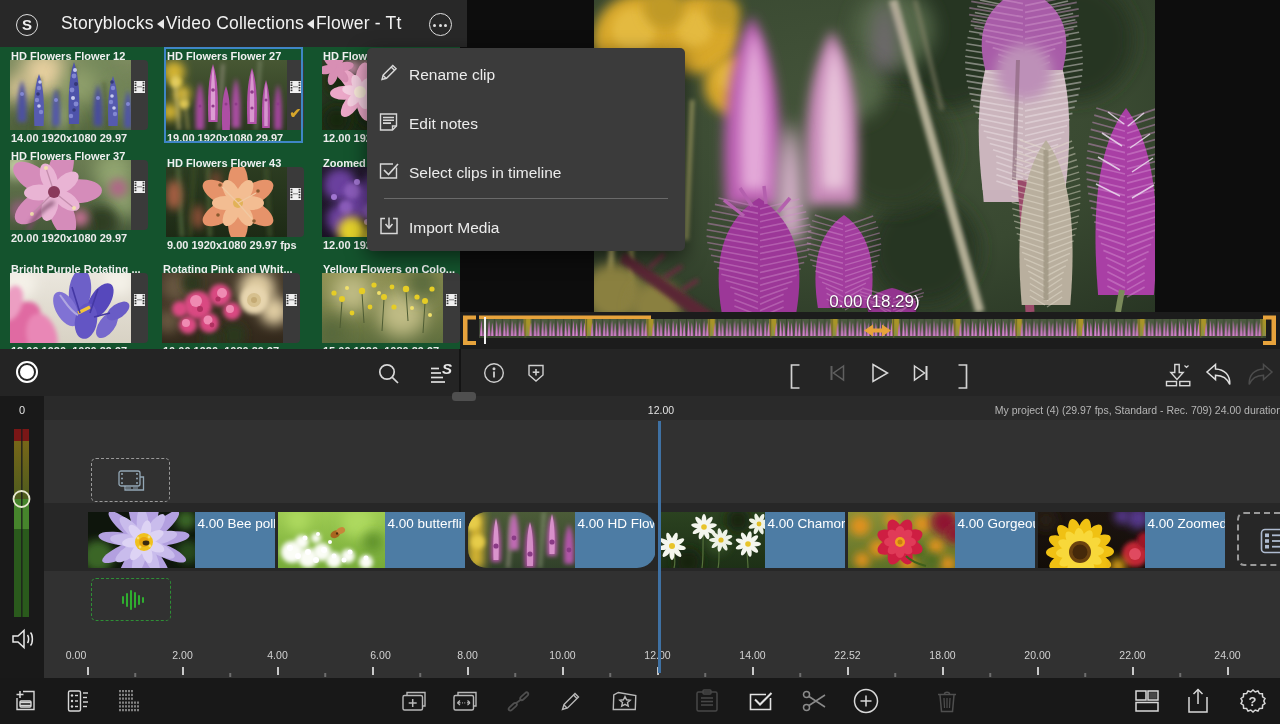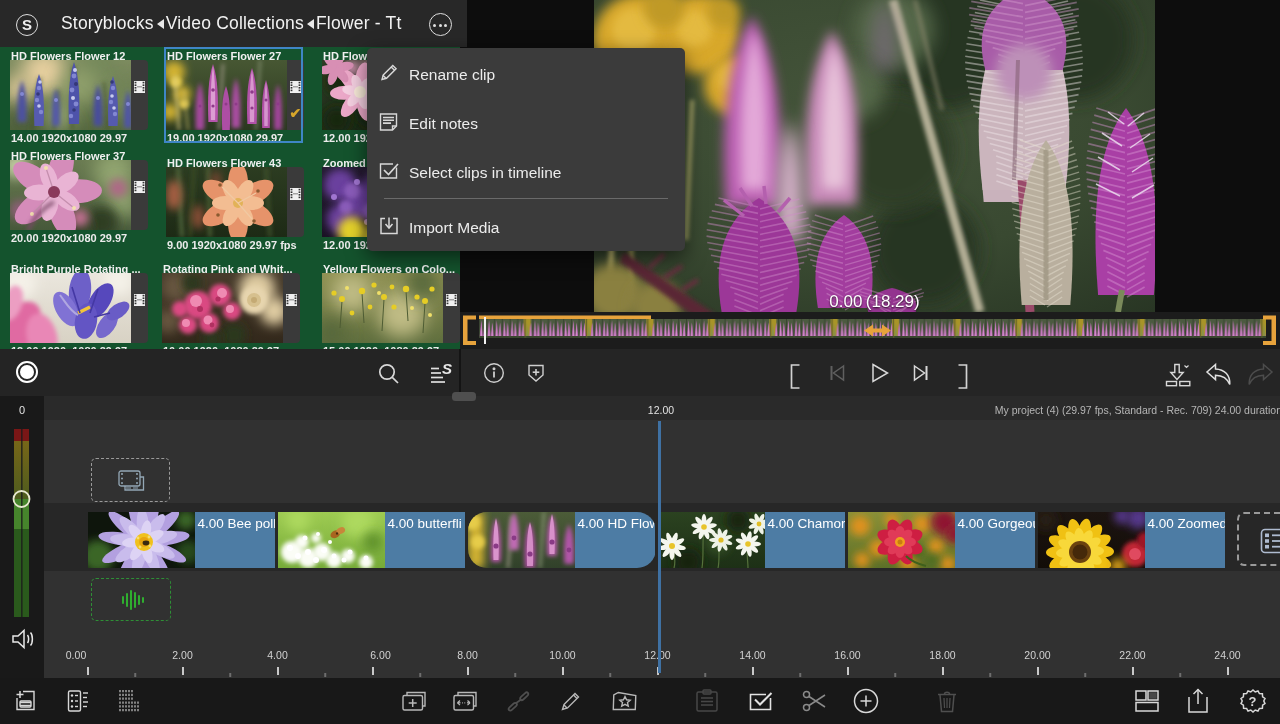--- a/index.html
+++ b/index.html
@@ -1501,21 +1501,21 @@
       <div class="rtick2" style="left: 515px;"></div>
       <div class="rlabel" style="left: 562.5px;">10.00</div>
       <div class="rtick" style="left: 562.5px;"></div>
       <div class="rtick2" style="left: 610px;"></div>
       <div class="rlabel" style="left: 657.5px;">12.00</div>
       <div class="rtick" style="left: 657.5px;"></div>
       <div class="rtick2" style="left: 705px;"></div>
       <div class="rlabel" style="left: 752.5px;">14.00</div>
       <div class="rtick" style="left: 752.5px;"></div>
       <div class="rtick2" style="left: 800px;"></div>
-      <div class="rlabel" style="left: 847.5px;">16.00</div>
+      <div class="rlabel" style="left: 847.5px;">22.52</div>
       <div class="rtick" style="left: 847.5px;"></div>
       <div class="rtick2" style="left: 895px;"></div>
       <div class="rlabel" style="left: 942.5px;">18.00</div>
       <div class="rtick" style="left: 942.5px;"></div>
       <div class="rtick2" style="left: 990px;"></div>
       <div class="rlabel" style="left: 1037.5px;">20.00</div>
       <div class="rtick" style="left: 1037.5px;"></div>
       <div class="rtick2" style="left: 1085px;"></div>
       <div class="rlabel" style="left: 1132.5px;">22.00</div>
       <div class="rtick" style="left: 1132.5px;"></div>

